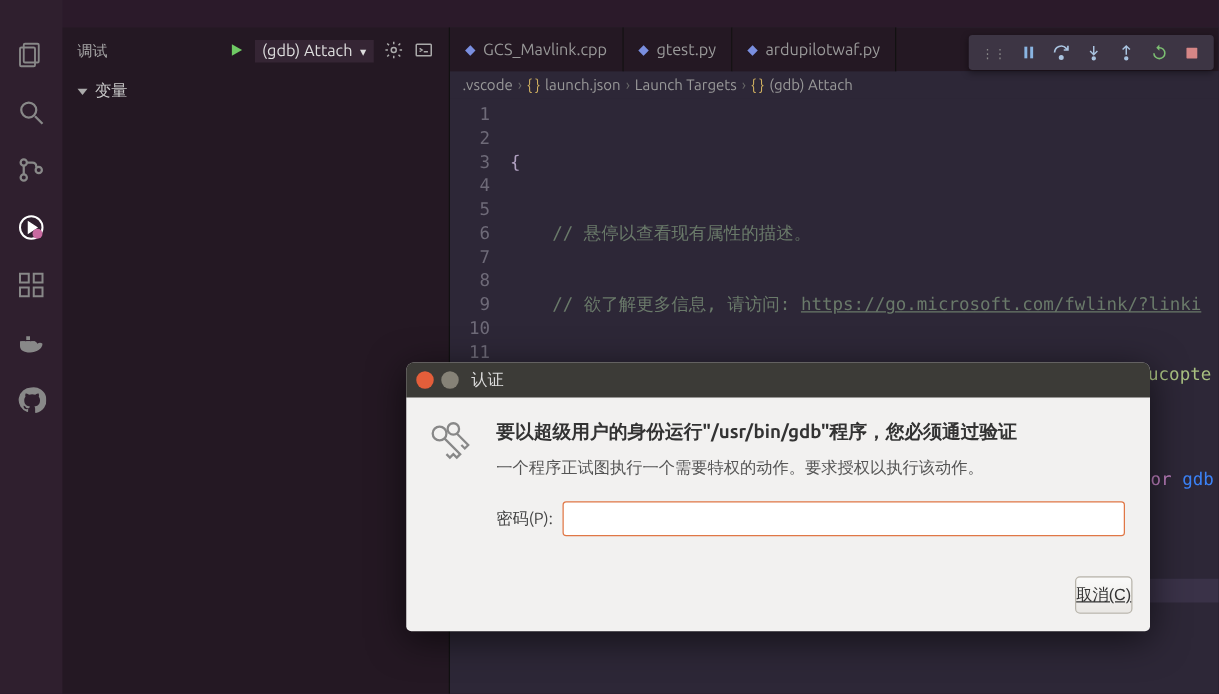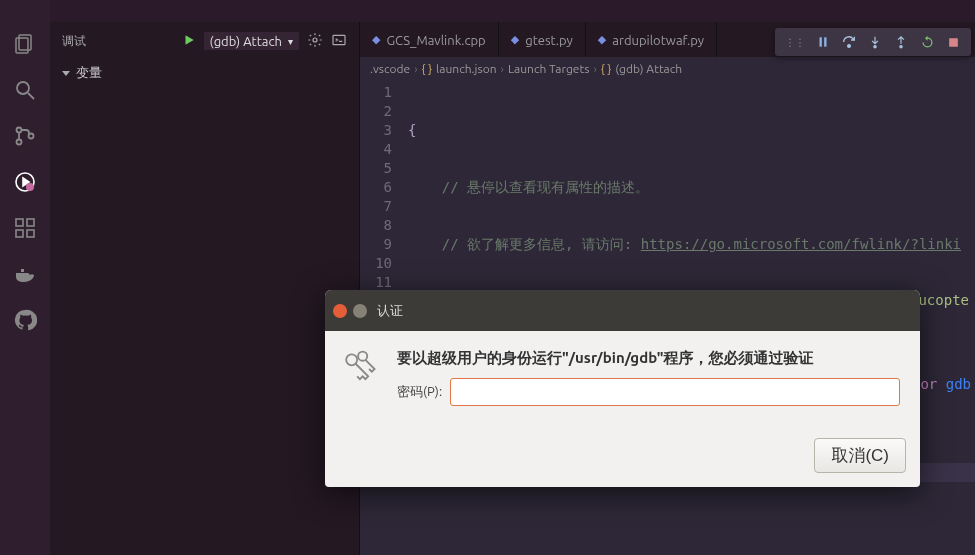--- a/index.html
+++ b/index.html
@@ -195,21 +195,21 @@
     left: 325px; top: 290px;
     width: 595px;
     background: #f2f1f0;
     border-radius: 6px 6px 4px 4px;
     box-shadow: 0 6px 30px rgba(0,0,0,0.6);
     color: #333;
     font-size: 14px;
     z-index: 20;
   }
   .dlg-title {
-    height: 41px;
+    height: 28px;
     background: #3c3b37;
     border-radius: 6px 6px 0 0;
     display: flex;
     align-items: center;
     padding: 0 8px;
     gap: 6px;
     color: #ddd;
     font-size: 13px;
   }
   .winbtn {
@@ -270,27 +270,28 @@
     margin-right: 4px;
     color: #666;
   }
   .dlg-footer {
     display: flex;
     justify-content: flex-end;
     gap: 8px;
     padding: 10px 14px 14px;
   }
   .dlg-btn {
-    padding: 5px 16px;
+    padding: 5px 0;
     background: linear-gradient(#fafaf9, #e9e7e4);
     border: 1px solid #b8b4ab;
     border-radius: 4px;
-    font-size: 17px;
+    font-size: 13px;
     color: #333;
     cursor: pointer;
+    text-decoration: underline;
   }
   .bg-code-hint {
     position: absolute;
     right: 4px; top: 376px;
     color: #b090c0;
     font-family: monospace;
     font-size: 14px;
   }
   .bg-code-hint2 {
     position: absolute;
@@ -494,20 +495,21 @@
     <div class="dlg-icon">
       <svg width="44" height="44" viewBox="0 0 48 48" fill="none" stroke="#888" stroke-width="2">
         <circle cx="16" cy="14" r="6"></circle>
         <path d="M20 18l14 14-3 3-3-3-3 3-3-3"></path>
         <circle cx="28" cy="10" r="5"></circle>
         <path d="M31 14l10 10-3 3-3-3"></path>
       </svg>
     </div>
     <div class="dlg-main">
       <div class="dlg-heading">要以超级用户的身份运行"/usr/bin/gdb"程序，您必须通过验证</div>
+      <div class="dlg-desc">一个程序正试图执行一个需要特权的动作。要求授权以执行该动作。</div>
       <div class="dlg-row">
         <span class="dlg-label">密码(P):</span>
         <input class="dlg-input" type="password" style="">
       </div>
     </div>
   </div>
   <div class="dlg-footer">
     <button class="dlg-btn">取消(C)</button>
   </div>
 </div>

